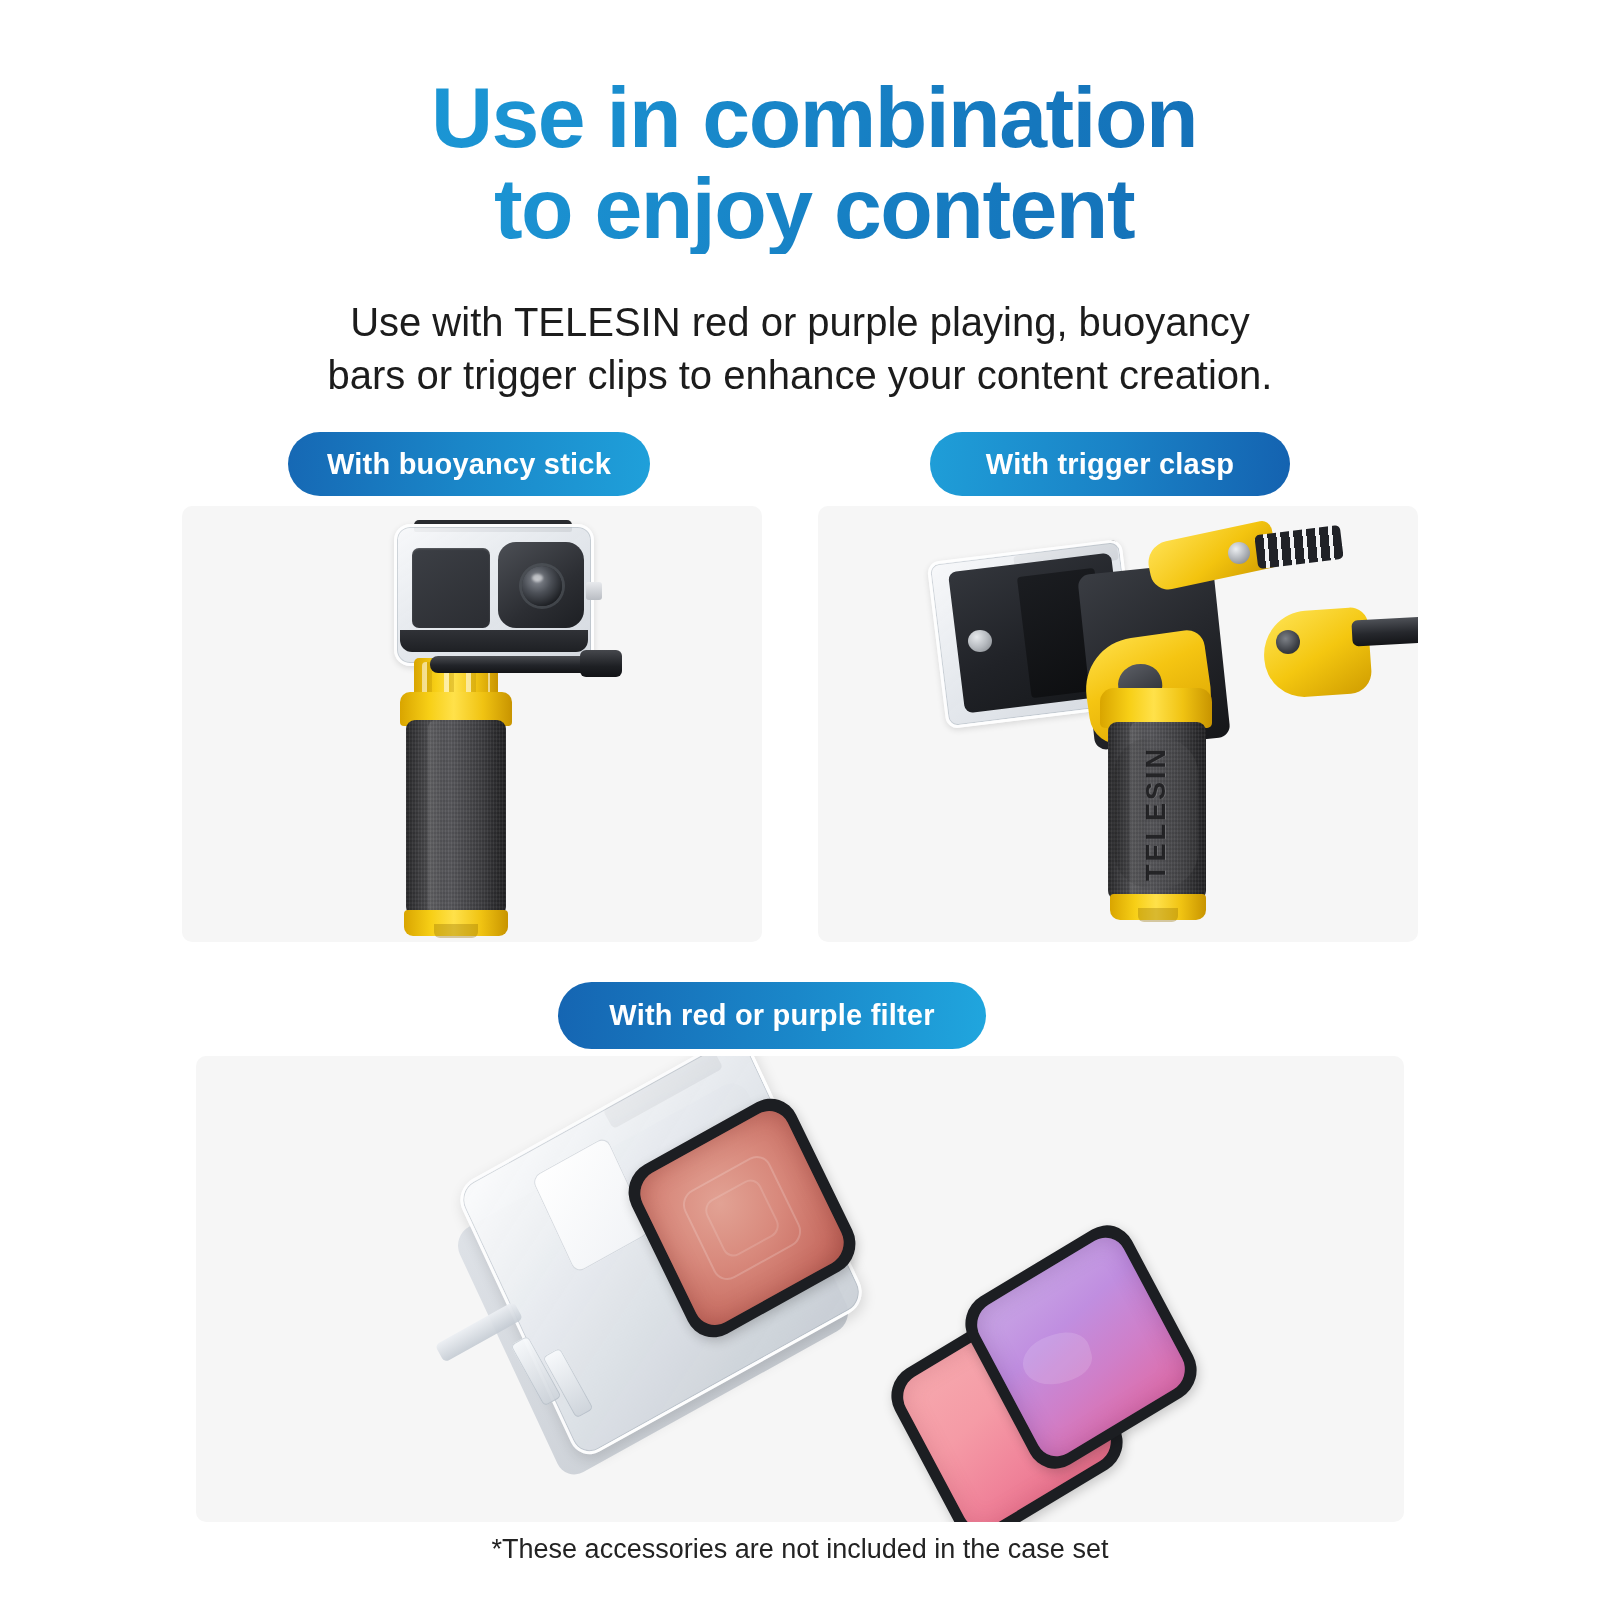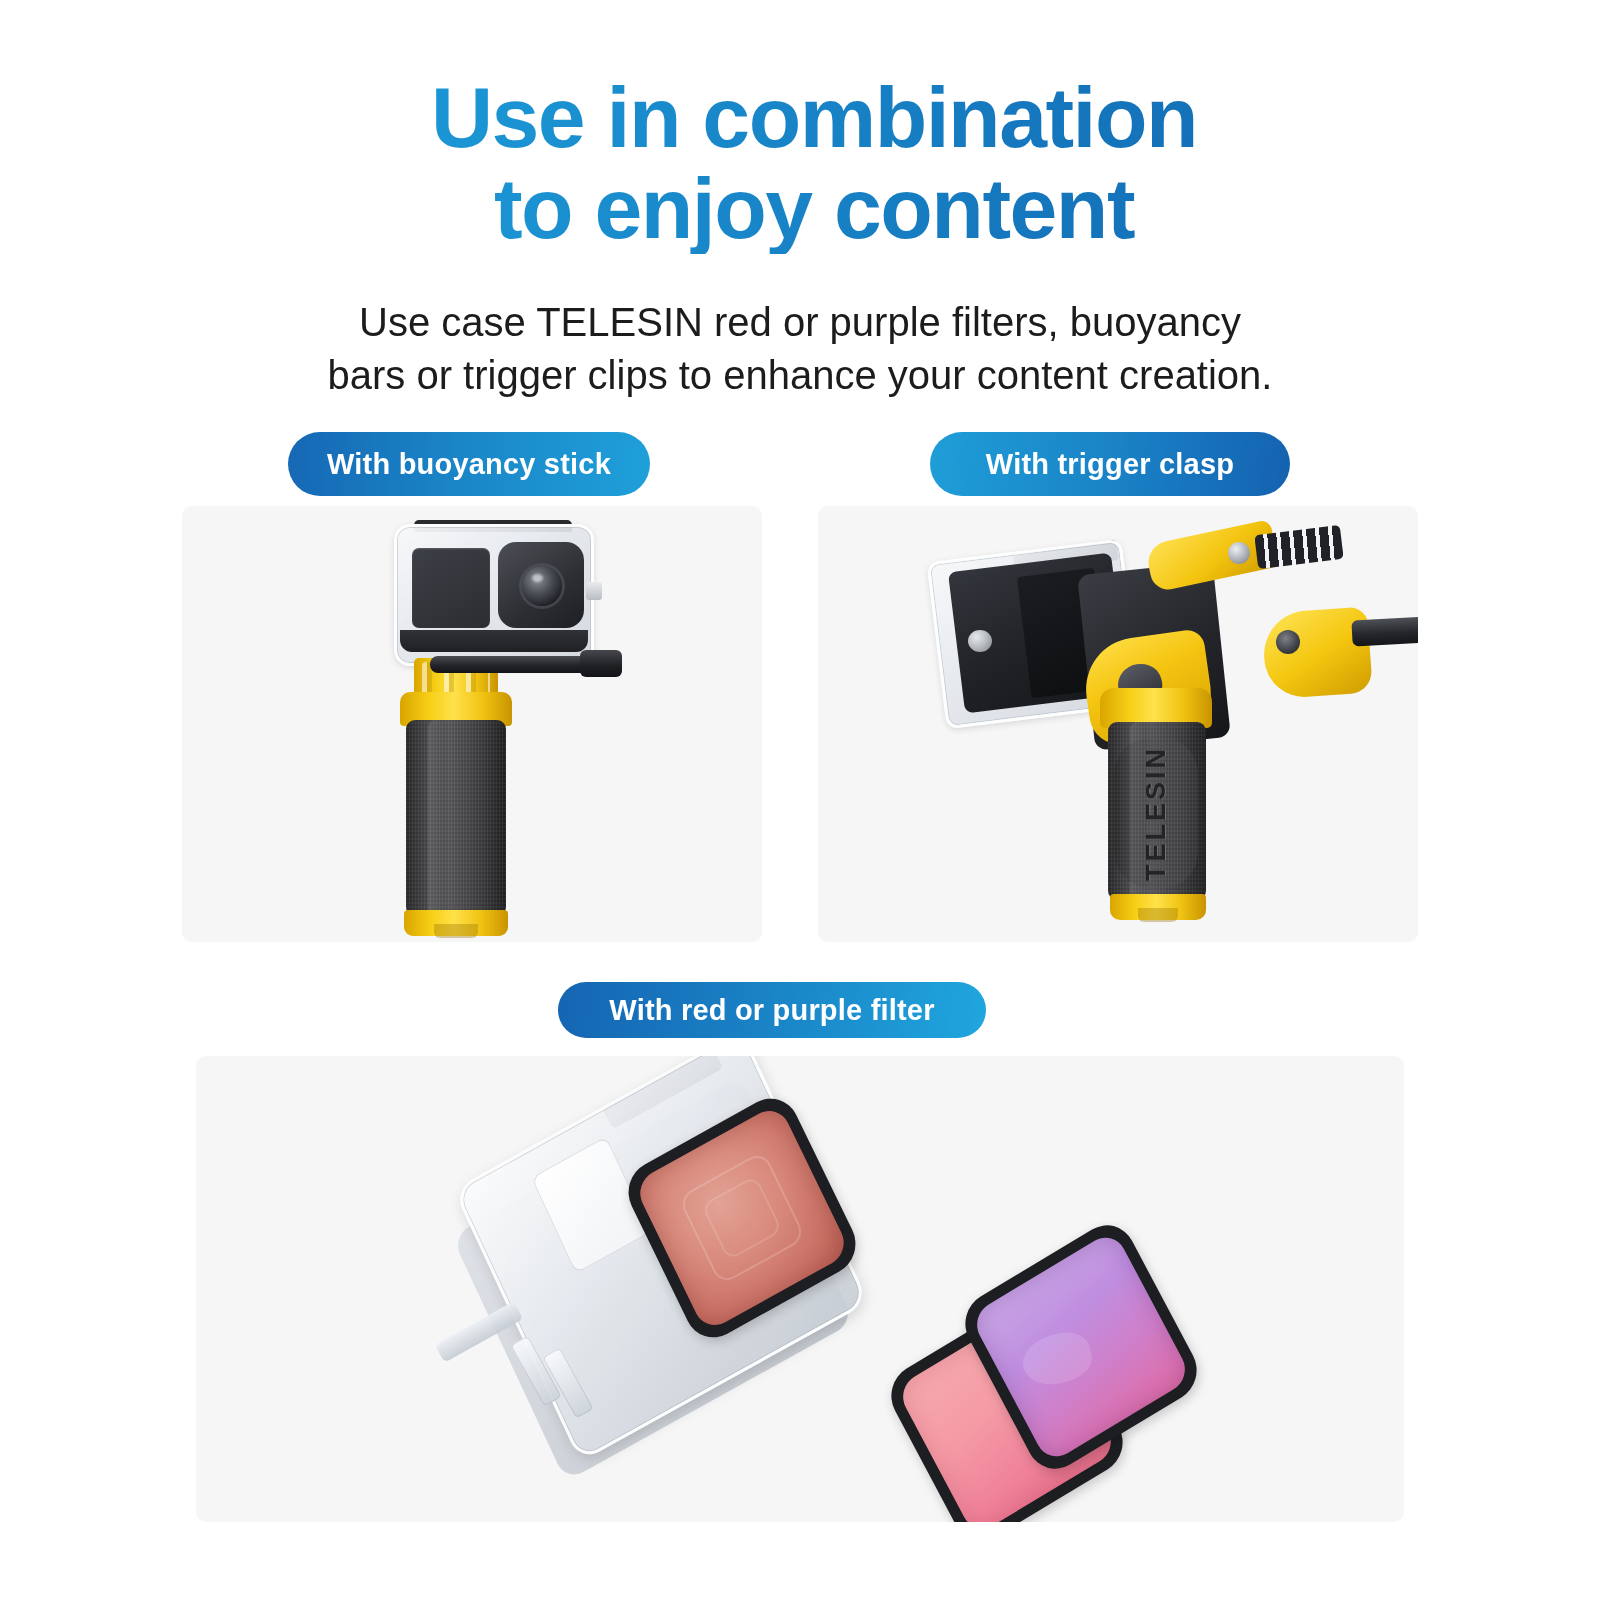--- a/index.html
+++ b/index.html
@@ -72,21 +72,21 @@
     width: 362px; height: 64px;
     background-image: linear-gradient(95deg, #1668b4 0%, #1a86c8 48%, #1fa0da 100%);
   }
   .pill-trigger {
     left: 930px; top: 432px;
     width: 360px; height: 64px;
     background-image: linear-gradient(95deg, #1f9ed8 0%, #1a82c6 52%, #1462b0 100%);
   }
   .pill-filter {
     left: 558px; top: 982px;
-    width: 428px; height: 56px;
+    width: 428px; height: 67px;
     background-image: linear-gradient(95deg, #1565b2 0%, #1a87c9 55%, #20a6de 100%);
   }
 
   
   .panel {
     position: absolute;
     background: #f6f6f6;
     border-radius: 10px;
     overflow: hidden;
   }
@@ -435,21 +435,21 @@
 <body>
 
 <div class="page">
 
   <h1 class="headline">
     <span>Use in combination</span>
     <span class="l2">to enjoy content</span>
   </h1>
 
   <p class="subtitle">
-    <span>Use case TELESIN red or purple filters, buoyancy</span>
+    <span>Use with TELESIN red or purple playing, buoyancy</span>
     <span class="s2">bars or trigger clips to enhance your content creation.</span>
   </p>
 
   <div class="pill pill-trigger">
     <span>With trigger clasp</span>
   </div>
 
   <div class="pill pill-buoyancy">
     <span>With buoyancy stick</span>
   </div>
@@ -532,14 +532,15 @@
       </div>
 
       <div class="filter filter-purple">
         <div class="filter-glass">
           <div class="filter-blob"></div>
         </div>
       </div>
     </div>
   </div>
 
+  <p class="footnote">*These accessories are not included in the case set</p>
 
 </div>
 
 </body></html>

